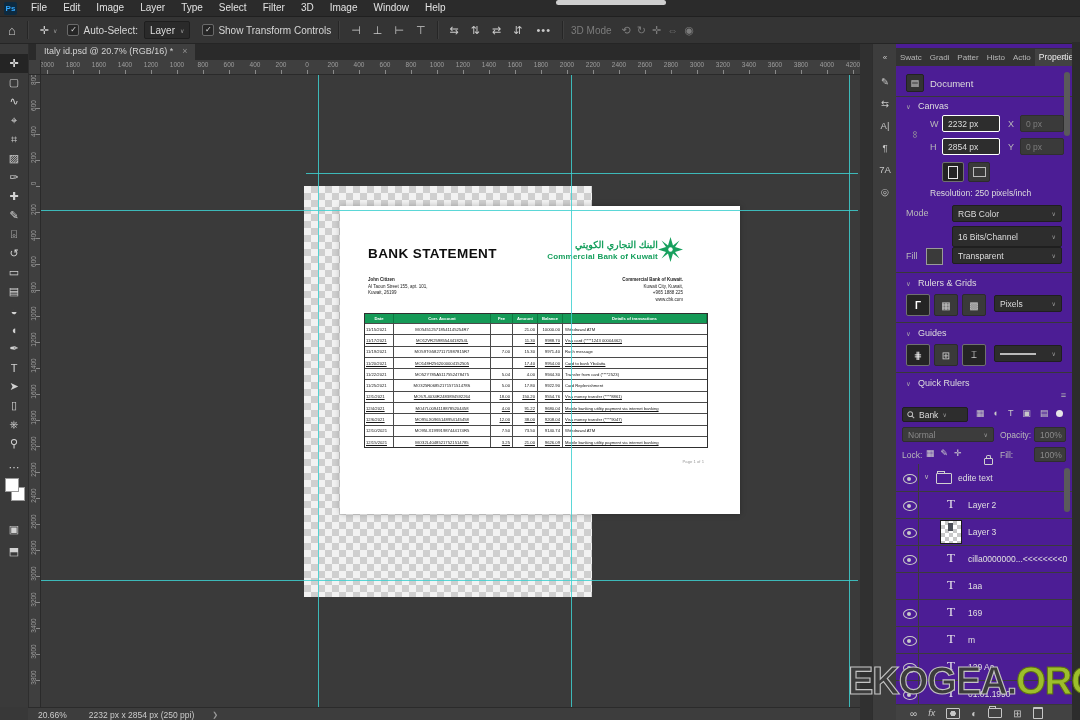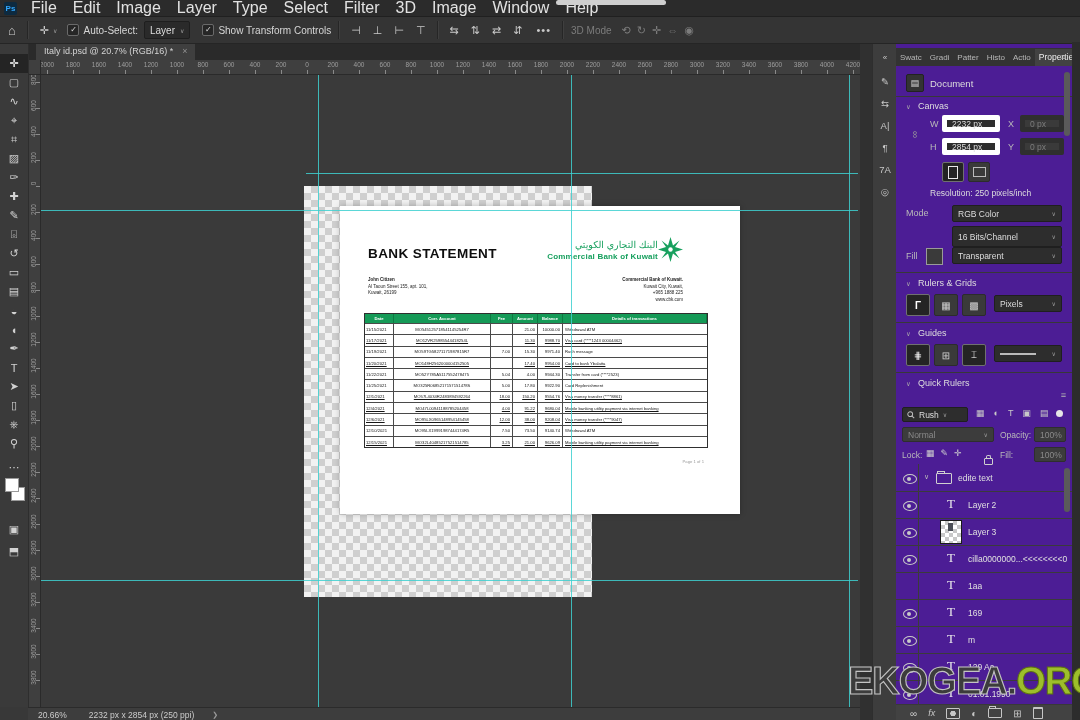--- a/index.html
+++ b/index.html
@@ -3,21 +3,21 @@
 <meta charset="utf-8">
 <style>
   html,body{margin:0;padding:0;background:#3a3a3a;width:1080px;height:720px;overflow:hidden;
     font-family:"Liberation Sans",sans-serif;-webkit-font-smoothing:antialiased;}
   .abs{position:absolute;}
   .nosel{user-select:none;}
   
   #menu-bar{left:0;top:0;width:1080px;height:16px;background:#2b2b2b;display:flex;align-items:center;z-index:40;}
   .ps-logo{width:13px;height:13px;margin:0 6px 0 4px;background:#0d2a40;color:#31a8ff;font-size:8px;font-weight:bold;
     display:flex;align-items:center;justify-content:center;border-radius:2px;}
-  .menu-item{color:#e2e2e2;font-size:16px;padding:0 8px;line-height:16px;cursor:default;}
+  .menu-item{color:#e2e2e2;font-size:10px;padding:0 8px;line-height:16px;cursor:default;}
   #options-bar{left:0;top:16px;width:1080px;height:26px;background:#343434;border-top:1px solid #202020;
     border-bottom:1px solid #252525;display:flex;align-items:center;z-index:40;color:#d6d6d6;font-size:10px;}
   .ob-sep{width:1px;height:18px;background:#262626;border-right:1px solid #3f3f3f;margin:0 7px;}
   .checkbox{width:10px;height:10px;background:#262626;border:1px solid #6a6a6a;border-radius:2px;margin-right:4px;
     color:#ddd;font-size:8px;line-height:9px;text-align:center;}
   .dropbox{background:#2a2a2a;border:1px solid #1e1e1e;border-radius:2px;height:16px;display:inline-flex;
     align-items:center;padding:0 5px;gap:5px;color:#ddd;}
   .chev{font-size:6px;color:#9a9a9a;}
   .ob-icon{color:#c9c9c9;font-size:11px;margin:0 4px;}
   .dim{color:#7c7c7c;}
@@ -39,21 +39,21 @@
     border-bottom:1px solid #2a2a2a;z-index:21;}
   
   #pasteboard{left:40px;top:74px;width:818px;height:633px;background:#3a3a3a;z-index:1;}
   #checker{left:304px;top:186px;width:288px;height:411px;z-index:2;background-color:#f2f2f2;
     background-image:linear-gradient(45deg,#cfcfcf 25%,transparent 25%,transparent 75%,#cfcfcf 75%),
     linear-gradient(45deg,#cfcfcf 25%,transparent 25%,transparent 75%,#cfcfcf 75%);
     background-size:14px 14px;background-position:0 0,7px 7px;}
   #page{left:340px;top:206px;width:400px;height:308px;background:#ffffff;z-index:3;box-shadow:0 0 6px rgba(0,0,0,.25);}
   .guide{background:#3ed0d0;opacity:.85;z-index:6;}
   .ps-title{position:absolute;left:28px;top:40px;font-size:13.5px;font-weight:bold;color:#0e0e0e;letter-spacing:.4px;}
-  .ps-ar{position:absolute;right:82px;top:33px;font-size:9.5px;font-weight:normal;direction:rtl;}
+  .ps-ar{position:absolute;right:82px;top:33px;font-size:9.5px;font-weight:bold;direction:rtl;}
   .ps-en{position:absolute;right:82px;top:46px;font-size:8px;font-weight:bold;letter-spacing:.2px;}
   .ps-cust{position:absolute;left:28px;top:71px;font-size:4.5px;color:#222;line-height:6.5px;}
   .ps-bank{position:absolute;right:57px;top:71px;font-size:4.5px;color:#222;line-height:6.5px;text-align:right;}
   .bline0{font-weight:bold;}
   #stmt-table{position:absolute;left:24px;top:107px;width:342px;border:1px solid #2f2f2f;}
   .trow{display:flex;border-top:1px solid #4a4a4a;}
   .trow:first-child{border-top:none;}
   .thead{background:#159a57;}
   .tcell{font-size:4.2px;color:#161616;overflow:hidden;white-space:nowrap;border-right:1px solid #4a4a4a;
     height:10.3px;display:flex;align-items:center;box-sizing:border-box;}
@@ -67,21 +67,21 @@
   .strip-icon{position:absolute;left:3px;width:18px;height:18px;display:flex;align-items:center;justify-content:center;
     color:#c8c8c8;font-size:9.5px;}
   #right-panel{left:896px;top:42px;width:176px;height:678px;background:#4c1d95;z-index:10;}
   .ptab-bar{position:absolute;left:0;width:176px;height:18px;background:#333333;display:flex;align-items:flex-end;}
   .ptab{font-size:8px;color:#b8b8b8;padding:0 4px;line-height:17px;white-space:nowrap;}
   .ptab.active{background:#424242;color:#ececec;font-size:8.5px;}
   .pmenu{position:absolute;right:6px;top:4px;color:#b5b5b5;font-size:9px;}
   .sechead{position:absolute;color:#dedede;font-size:9px;}
   .sechev{position:absolute;color:#aaa;font-size:6.5px;}
   .plabel{position:absolute;color:#b9b9b9;font-size:9px;}
-  .pinput{position:absolute;background:#2d2d2d;border:5px solid #ffffff;border-radius:2px;color:#ddd;font-size:8.5px;
+  .pinput{position:absolute;background:#2d2d2d;border:1px solid #ffffff;border-radius:2px;color:#ddd;font-size:8.5px;
     display:flex;align-items:center;padding-left:5px;box-sizing:border-box;}
   .pinput.disabled{background:#3a3a3a;border-color:#2f2f2f;color:#7c7c7c;}
   .pselect{position:absolute;background:#2d2d2d;border:1px solid #1f1f1f;border-radius:2px;color:#ddd;font-size:8.5px;
     display:flex;align-items:center;justify-content:space-between;padding:0 5px;box-sizing:border-box;}
   .pdivider{position:absolute;left:0;width:176px;height:1px;background:#383838;}
   .ibtn{position:absolute;width:22px;height:20px;background:#3a3a3a;border:1px solid #2c2c2c;border-radius:2px;
     display:flex;align-items:center;justify-content:center;color:#cfcfcf;font-size:10px;}
   .ibtn.active{background:#242424;border-color:#707070;color:#fff;}
   
   .lrow{position:absolute;left:0;width:176px;height:27px;border-bottom:1px solid #3b3b3b;}
@@ -562,21 +562,21 @@
 
   
   <div class="pmenu" style="top:348px;">≡</div>
 
   <div class="abs" style="left:6px;top:365px;width:66px;height:15px;background:#2d2d2d;border:1px solid #1f1f1f;border-radius:2px;
        display:flex;align-items:center;padding:0 4px;gap:4px;box-sizing:border-box;">
     <svg width="8" height="8" viewBox="0 0 10 10">
       <circle cx="4" cy="4" r="3" fill="none" stroke="#bbb" stroke-width="1.3"></circle>
         <line x1="6.3" y1="6.3" x2="9" y2="9" stroke="#bbb" stroke-width="1.3"></line>
     </svg>
-    <span style="color:#ddd;font-size:8.5px;">Rush</span>
+    <span style="color:#ddd;font-size:8.5px;">Bank</span>
     <span class="chev">∨</span>
   </div>
   <span id="layer-filter-icons" class="abs" style="left:80px;top:366px;display:flex;gap:9px;color:#c9c9c9;font-size:9px;">
       <span>▦</span>
       <span>◐</span>
       <span>T</span>
       <span>▣</span>
       <span>▤</span>
     </span>
   <span class="abs" style="left:160px;top:368px;width:7px;height:7px;border-radius:50%;background:#e6e6e6;"></span>

